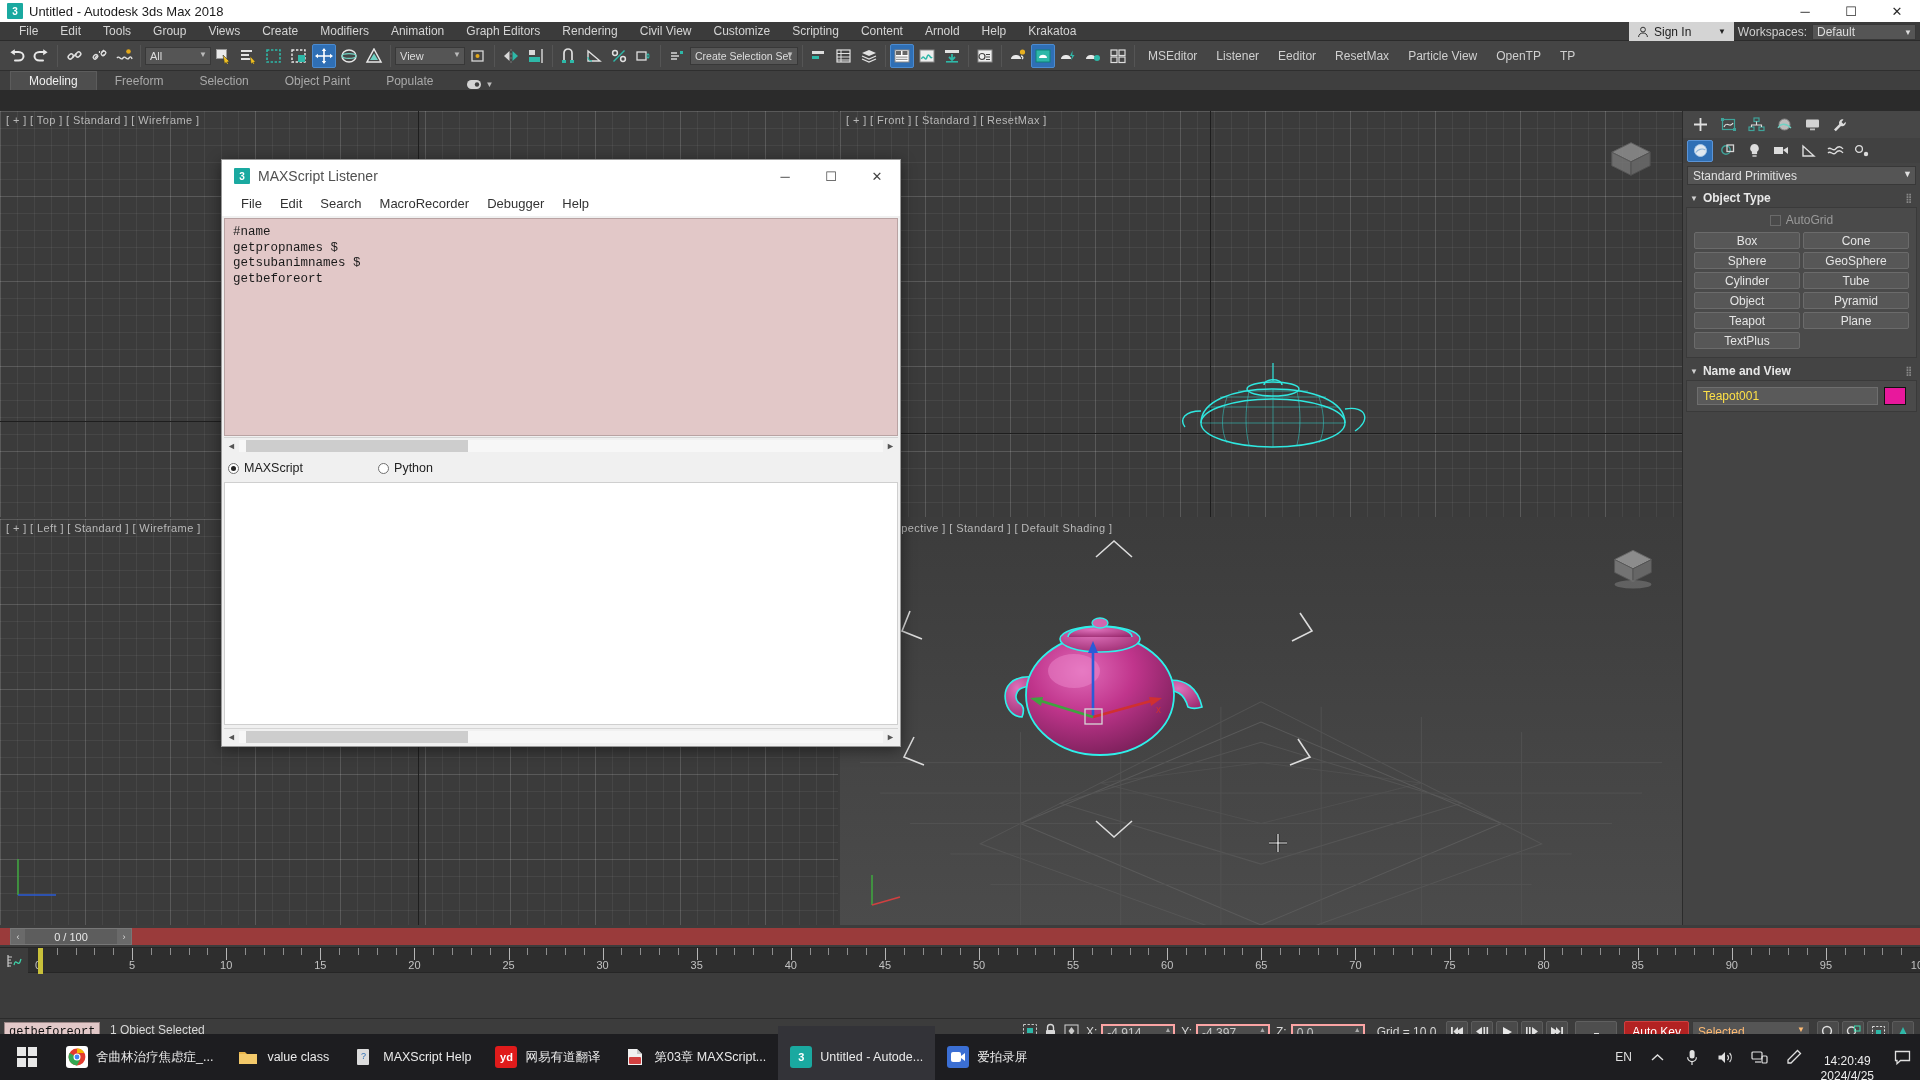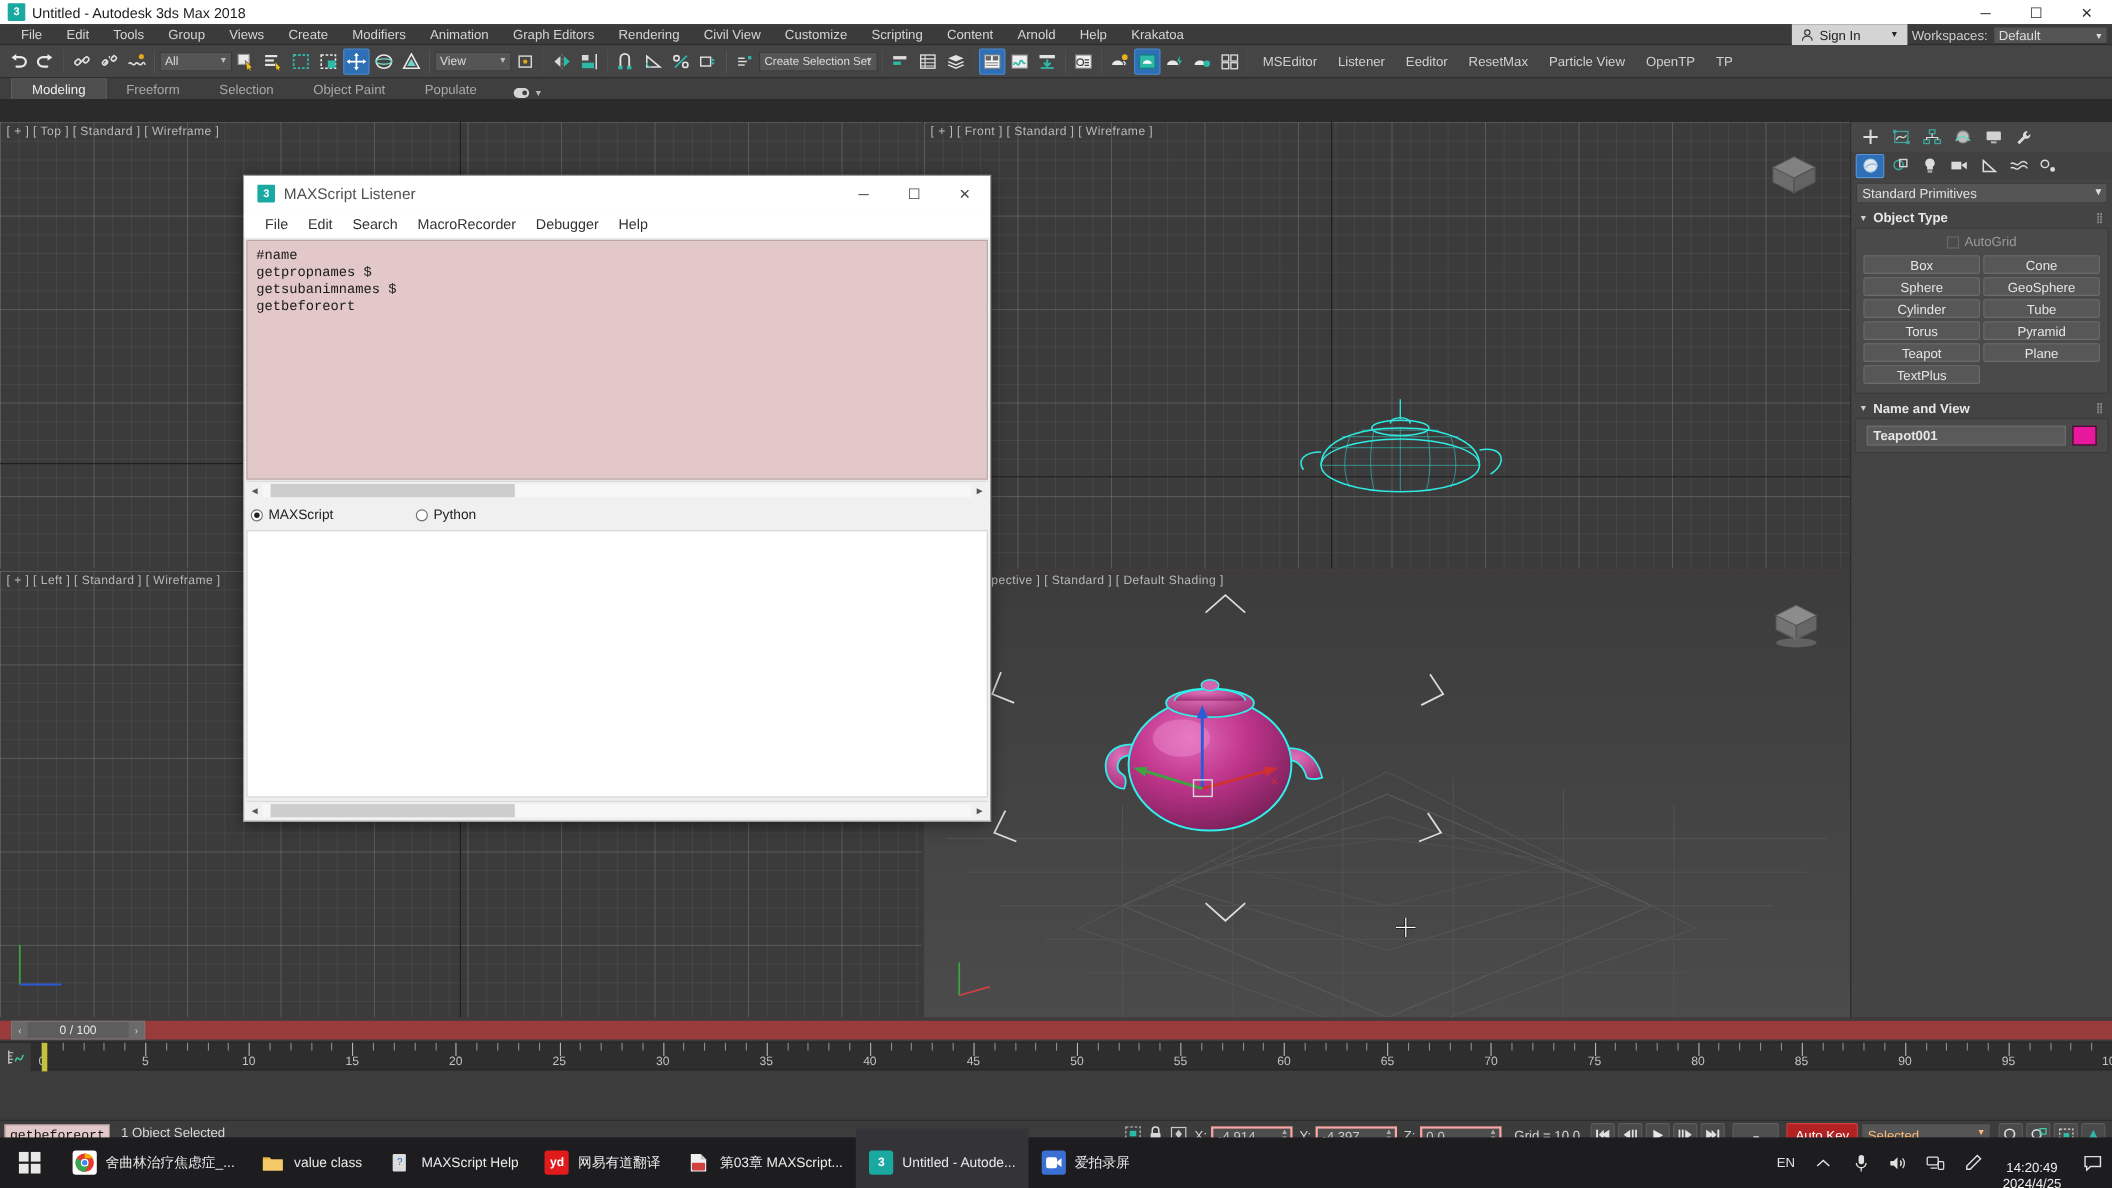--- a/index.html
+++ b/index.html
@@ -86,22 +86,22 @@
   .rohdr .tri{font-size:8px;color:#cfcfcf;}
   .rohdr .grip{margin-left:auto;font-size:9px;color:#888;letter-spacing:1px;}
   .robody{background:#4a4a4a;border:1px solid #3a3a3a;padding:5px 7px 8px 7px;}
   .autogrid{display:flex;align-items:center;justify-content:center;gap:5px;font-size:12px;
     color:#9a9a9a;margin-bottom:5px;}
   .autogrid .cb{width:11px;height:11px;border:1px solid #6a6a6a;background:#4a4a4a;}
   .otgrid{display:grid;grid-template-columns:1fr 1fr;gap:3px;}
   .obtn{height:17px;background:#575757;border:1px solid #6b6b6b;border-radius:2px;
     font-size:12px;color:#e5e5e5;display:flex;align-items:center;justify-content:center;cursor:default;}
   .nc-row{display:flex;align-items:center;gap:6px;padding:2px 4px;}
-  .nc-input{flex:1;height:18px;background:#5a5a5a;border:1px solid #6e6e6e;color:#e5e5e5;
-    font-size:12px;padding:0 5px;line-height:16px;font-weight:bold;}
+  .nc-input{flex:1;height:18px;background:#5a5a5a;border:1px solid #6e6e6e;color:#fde047;
+    font-size:12px;padding:0 5px;line-height:16px;}
   .nc-swatch{width:22px;height:18px;border:1px solid #111;}
   
   #listener{position:absolute;left:221px;top:159px;width:680px;height:588px;
     background:#f0f0f0;border:1px solid #999;box-shadow:0 3px 14px rgba(0,0,0,.45);z-index:60;}
   #ls-title{height:32px;background:#fff;display:flex;align-items:center;position:relative;}
   #ls-title .ic{width:16px;height:16px;background:#1aa9a0;color:#fff;font-size:10px;font-weight:bold;
     display:flex;align-items:center;justify-content:center;margin:0 8px 0 12px;border-radius:1px;}
   #ls-title .tx{color:#505050;font-size:14px;}
   #ls-title .btns{position:absolute;right:0;top:0;display:flex;}
   #ls-title .btns div{width:46px;height:32px;display:flex;align-items:center;justify-content:center;
@@ -546,21 +546,21 @@
           <path d="M41 72h144M48 56h130M60 46h106M78 40h70"></path>
           <path d="M113 38v58M89 40c-4 20-4 38 0 54M137 40c4 20 4 38 0 54M67 46c-6 18-6 34 0 46M159 46c6 18 6 34 0 46"></path>
         </g>
       </svg>
 
       <svg class="vcube" style="left:auto;right:24px;top:24px;" width="56" height="48" viewBox="0 0 56 48">
         <path d="M8 18 28 8 48 18 28 28z" fill="#8e8e8e" stroke="#6a6a6a"></path>
         <path d="M8 18v14l20 10V28z" fill="#757575" stroke="#5c5c5c"></path>
         <path d="M48 18v14L28 42V28z" fill="#6a6a6a" stroke="#555"></path>
       </svg>
-      <div class="vplabel">[ + ] [ Front ] [ Standard ] [ Wireframe ]</div>
+      <div class="vplabel">[ + ] [ Front ] [ Standard ] [ ResetMax ]</div>
     </div>
 
     <div class="vp" id="vp-left">
       <div class="gridbg"></div>
       <div class="axisline" style="left:418px;top:0;width:1px;height:100%;"></div>
       <svg style="position:absolute;left:10px;top:330px;" width="54" height="54" viewBox="0 0 54 54">
         <path d="M8 46 L8 10" stroke="#3fa33f" stroke-width="1.6"></path>
           <path d="M8 46 L46 46" stroke="#2a5bd7" stroke-width="1.6"></path>
       </svg>
       <div class="vplabel">[ + ] [ Left ] [ Standard ] [ Wireframe ]</div>
@@ -768,21 +768,21 @@
           <span class="cb"></span>
           <span>AutoGrid</span>
         </div>
         <div class="otgrid">
           <div class="obtn">Box</div>
           <div class="obtn">Cone</div>
           <div class="obtn">Sphere</div>
           <div class="obtn">GeoSphere</div>
           <div class="obtn">Cylinder</div>
           <div class="obtn">Tube</div>
-          <div class="obtn">Torus</div>
+          <div class="obtn">Object</div>
           <div class="obtn">Pyramid</div>
           <div class="obtn">Teapot</div>
           <div class="obtn">Plane</div>
           <div class="obtn">TextPlus</div>
         </div>
       </div>
     </div>
 
     <div class="rollout">
       <div class="rohdr">

